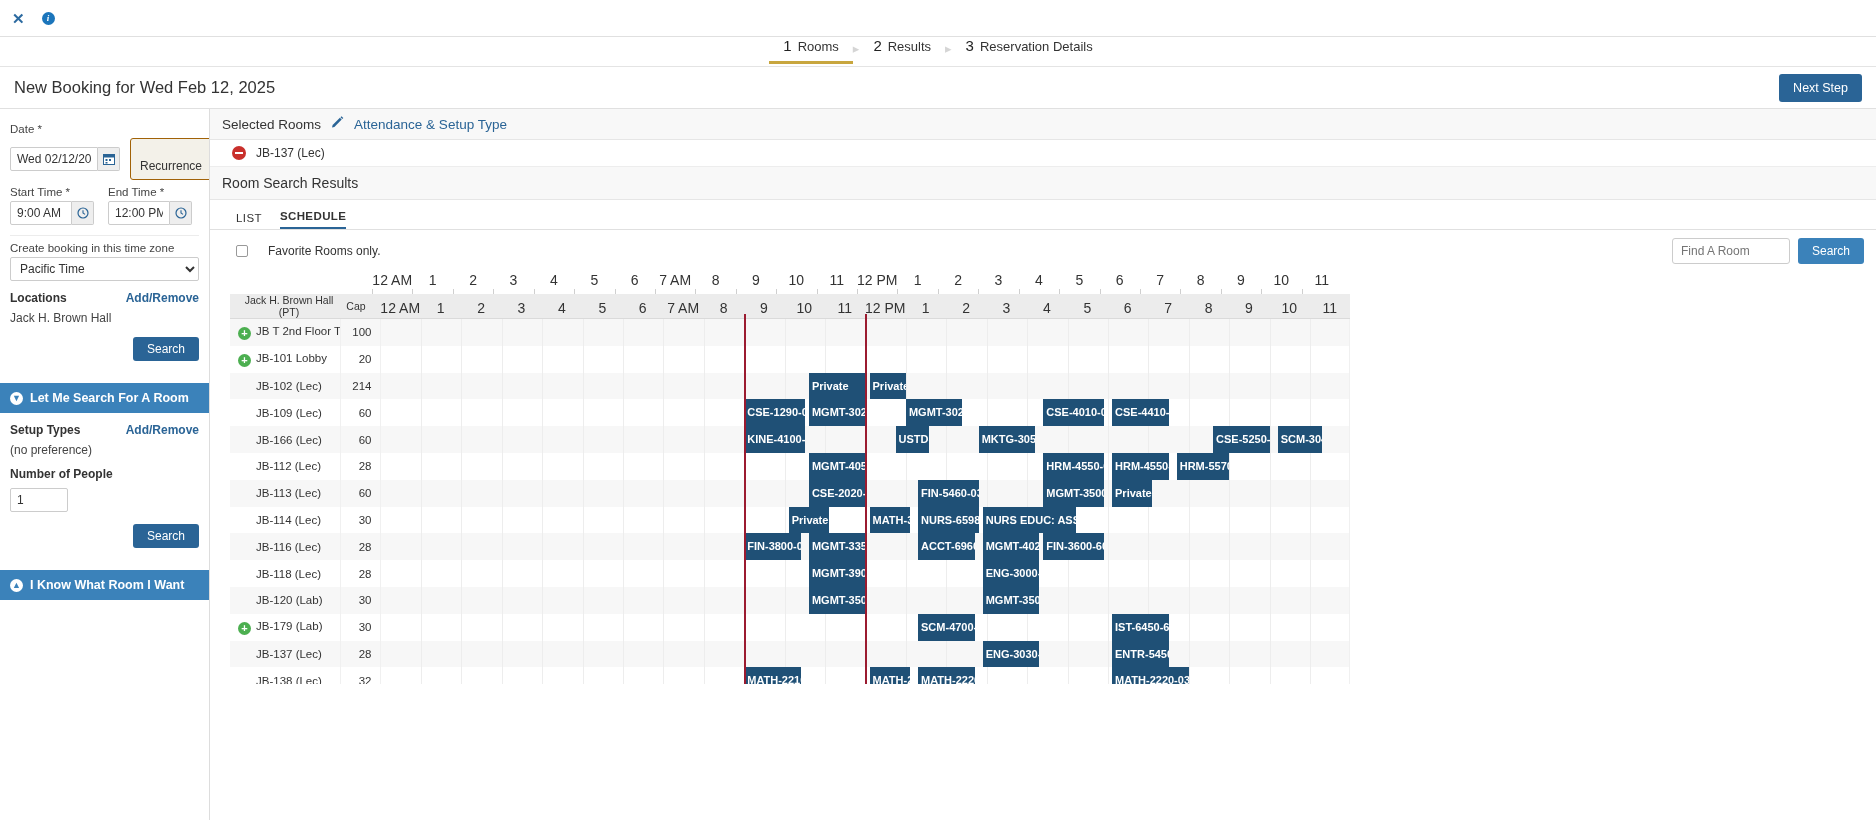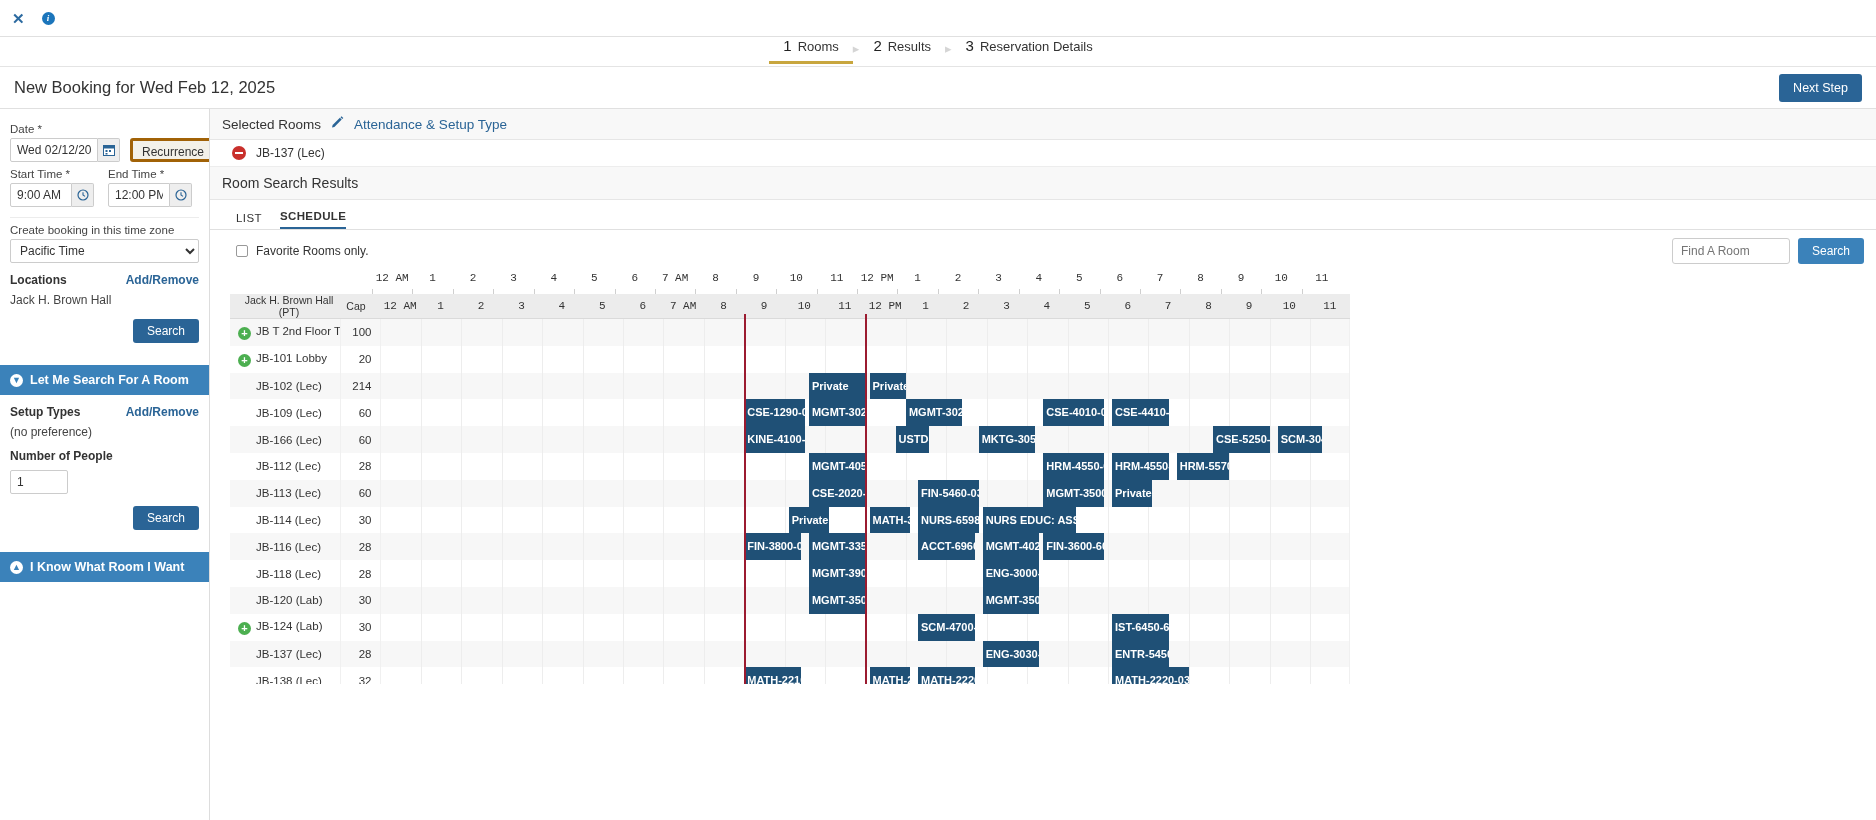--- a/index.html
+++ b/index.html
@@ -173,24 +173,24 @@
     border: 1px solid #ccc;
     border-left: none;
     background: #eeeeee;
     display: flex; align-items: center; justify-content: center;
     cursor: pointer;
     border-radius: 0 2px 2px 0;
   }
   .btn-recurrence {
     margin-left: 10px;
     background: #f3f1e9;
-    border: 3px solid #a16207;
+    border: 1px solid #a16207;
     border-radius: 3px;
     font-size: 12px;
-    padding: 4px 9px;
+    padding: 20px 9px;
     height: 24px;
     color: #333;
     cursor: pointer;
     font-family: "Liberation Sans", sans-serif;
   }
   .time-cols { display: flex; gap: 14px; }
   .select-tz {
     width: 100%;
     height: 24px;
     border: 1px solid #ccc;
@@ -305,21 +305,21 @@
     padding-bottom: 5px;
     cursor: pointer;
   }
   .tab.active {
     border-bottom: 2px solid #2a6496;
     font-weight: bold;
   }
   .filter-row {
     display: flex; align-items: center;
     padding: 8px 12px 8px 26px;
-    gap: 8px;
+    gap: 20px;
   }
   .chk {
     width: 12px; height: 12px;
     border: 1px solid #999;
     background: #fff;
     border-radius: 2px;
     cursor: pointer;
   }
   .chk-lbl { font-size: 12px; color: #333; cursor: pointer; }
   .find-wrap { margin-left: auto; display: flex; align-items: center; gap: 8px; }
@@ -347,25 +347,24 @@
   .sched-outer { position: relative; padding-left: 12px; }
   .time-axis {
     position: relative;
     height: 22px;
     margin-left: 150px;
     width: 1120px;
   }
   .axis-lbl {
     position: absolute;
     top: 0;
-    font-size: 11px;
+    font-size: 14px;
     color: #333;
     transform: translateX(-50%);
     white-space: nowrap;
-    font-family: Liberation Mono, monospace;
   }
   .tick {
     position: absolute;
     top: 17px;
     width: 1px; height: 6px;
     background: #cfcfcf;
   }
   .group-band {
     background: #efede3;
     border: 1px solid #e3e0d3;
@@ -1076,21 +1075,21 @@
                     <div style="position: absolute; top: 0px; bottom: 0px; width: 1px; background: rgb(237, 237, 237); left: 808.333px;"></div>
                     <div style="position: absolute; top: 0px; bottom: 0px; width: 1px; background: rgb(237, 237, 237); left: 848.75px;"></div>
                     <div style="position: absolute; top: 0px; bottom: 0px; width: 1px; background: rgb(237, 237, 237); left: 889.167px;"></div>
                     <div style="position: absolute; top: 0px; bottom: 0px; width: 1px; background: rgb(237, 237, 237); left: 929.583px;"></div>
                     <div class="booking" style="left: 428.417px; width: 56.5833px;">MGMT-3500</div>
                     <div class="booking" style="left: 602.208px; width: 56.5833px;">MGMT-3500</div>
                   </div>
                 </td>
               </tr>
               <tr>
-                <td class="room-name" style="width: 110px;"><span class="plus-icon">+</span><span>JB-124 (Lab)</span></td>
+                <td class="room-name" style="width: 110px;"><span class="plus-icon">+</span><span>JB-179 (Lab)</span></td>
                 <td class="room-cap" style="width: 40px;">30</td>
                 <td style="position: relative; padding: 0px;">
                   <div style="position: relative; height: 26.8px; width: 970px;">
                     <div style="position: absolute; top: 0px; bottom: 0px; width: 1px; background: rgb(237, 237, 237); left: 40.4167px;"></div>
                     <div style="position: absolute; top: 0px; bottom: 0px; width: 1px; background: rgb(237, 237, 237); left: 80.8333px;"></div>
                     <div style="position: absolute; top: 0px; bottom: 0px; width: 1px; background: rgb(237, 237, 237); left: 121.25px;"></div>
                     <div style="position: absolute; top: 0px; bottom: 0px; width: 1px; background: rgb(237, 237, 237); left: 161.667px;"></div>
                     <div style="position: absolute; top: 0px; bottom: 0px; width: 1px; background: rgb(237, 237, 237); left: 202.083px;"></div>
                     <div style="position: absolute; top: 0px; bottom: 0px; width: 1px; background: rgb(237, 237, 237); left: 242.5px;"></div>
                     <div style="position: absolute; top: 0px; bottom: 0px; width: 1px; background: rgb(237, 237, 237); left: 282.917px;"></div>

